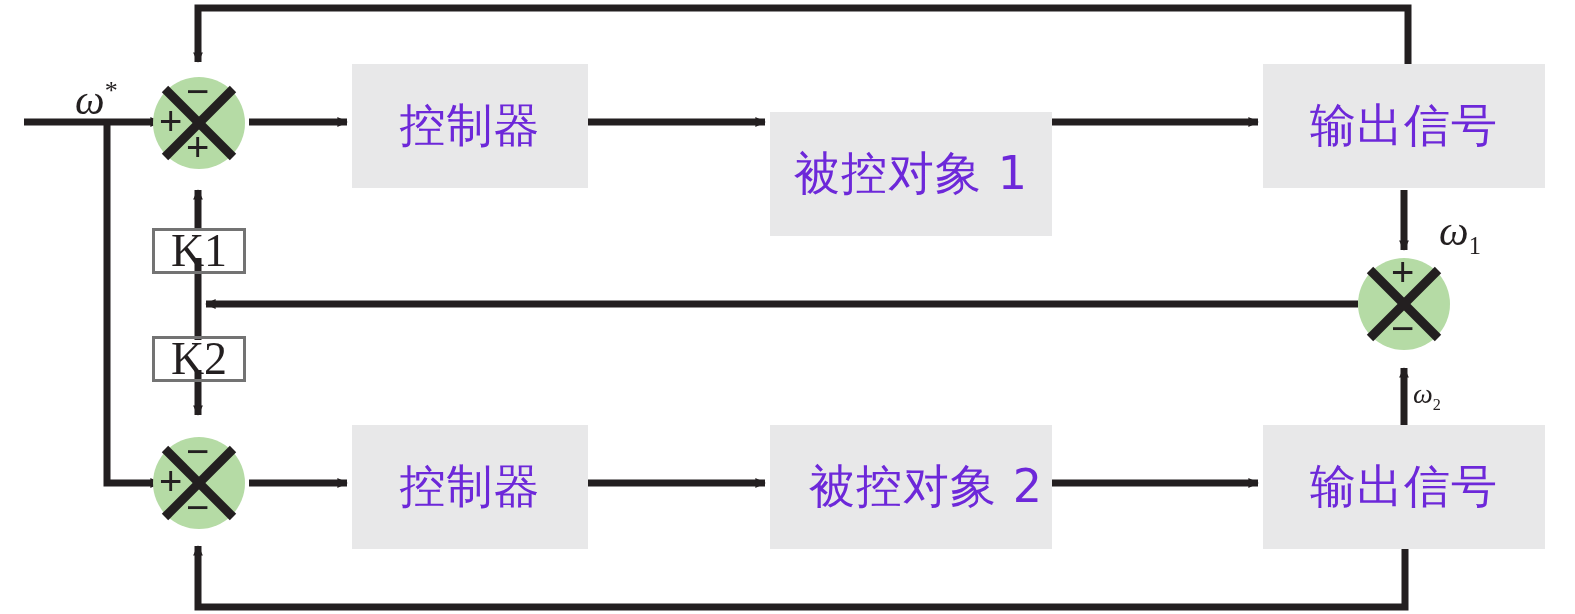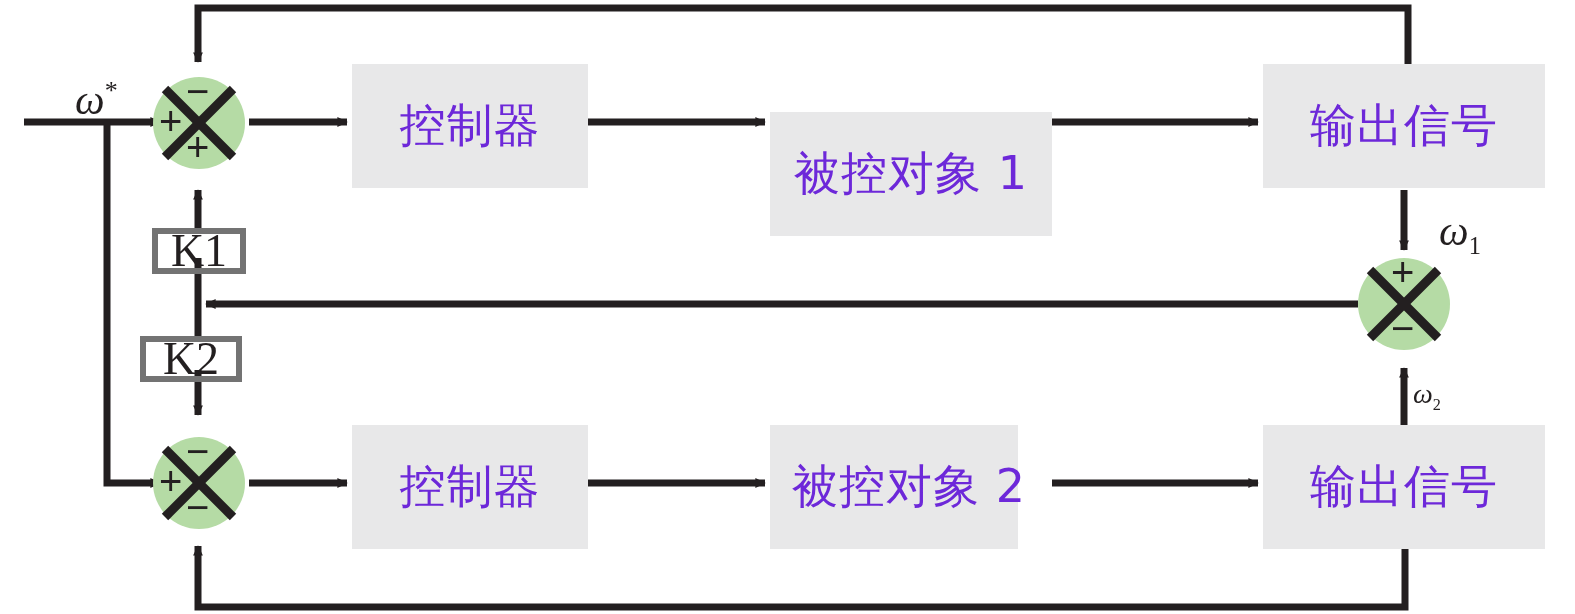--- a/index.html
+++ b/index.html
@@ -32,21 +32,21 @@
     font-family: "DejaVu Sans", "Liberation Sans", sans-serif;
     font-size: 46px;
     color: #6d28d9;
     white-space: nowrap;
     letter-spacing: 1px;
     font-weight: 400;
   }
   .gainbox {
     position: absolute;
     background: transparent;
-    border: 6px solid #737373;
+    border: 3px solid #737373;
     display: flex;
     align-items: center;
     justify-content: center;
     box-sizing: border-box;
   }
   .gain-label {
     font-family: "Liberation Serif", "DejaVu Serif", serif;
     font-size: 46px;
     color: #231f20;
     line-height: 1;
@@ -131,33 +131,33 @@
   </div>
 
   <div class="blk" style="left:1263px; top:64px; width:282px; height:124px;">
     <span class="blk-label">输出信号</span>
   </div>
 
   <div class="blk" style="left:352px; top:425px; width:236px; height:124px;">
     <span class="blk-label">控制器</span>
   </div>
 
-  <div class="blk" style="left:770px; top:425px; width:248px; height:124px;padding-left:30px;">
+  <div class="blk" style="left:770px; top:425px; width:282px; height:124px;padding-left:30px;">
     <span class="blk-label">被控对象 2</span>
   </div>
 
   <div class="blk" style="left:1263px; top:425px; width:282px; height:124px;">
     <span class="blk-label">输出信号</span>
   </div>
 
   <div class="gainbox" style="left:152px; top:228px; width:94px; height:46px;">
     <span class="gain-label">K1</span>
   </div>
 
-  <div class="gainbox" style="left:140px; top:336px; width:102px; height:46px;">
+  <div class="gainbox" style="left:152px; top:336px; width:94px; height:46px;">
     <span class="gain-label">K2</span>
   </div>
 
   <div class="sumj" style="left:153px; top:77px; width:92px; height:92px;">
     <svg width="92" height="92" viewBox="0 0 92 92">
       <line x1="12" y1="12" x2="80" y2="80" stroke="#231f20" stroke-width="9"></line>
       <line x1="80" y1="12" x2="12" y2="80" stroke="#231f20" stroke-width="9"></line>
     </svg>
     <span class="sign" style="left:6px; top:24px;">+</span>
     <span class="sign" style="left:33px; top:-6px;">−</span>

